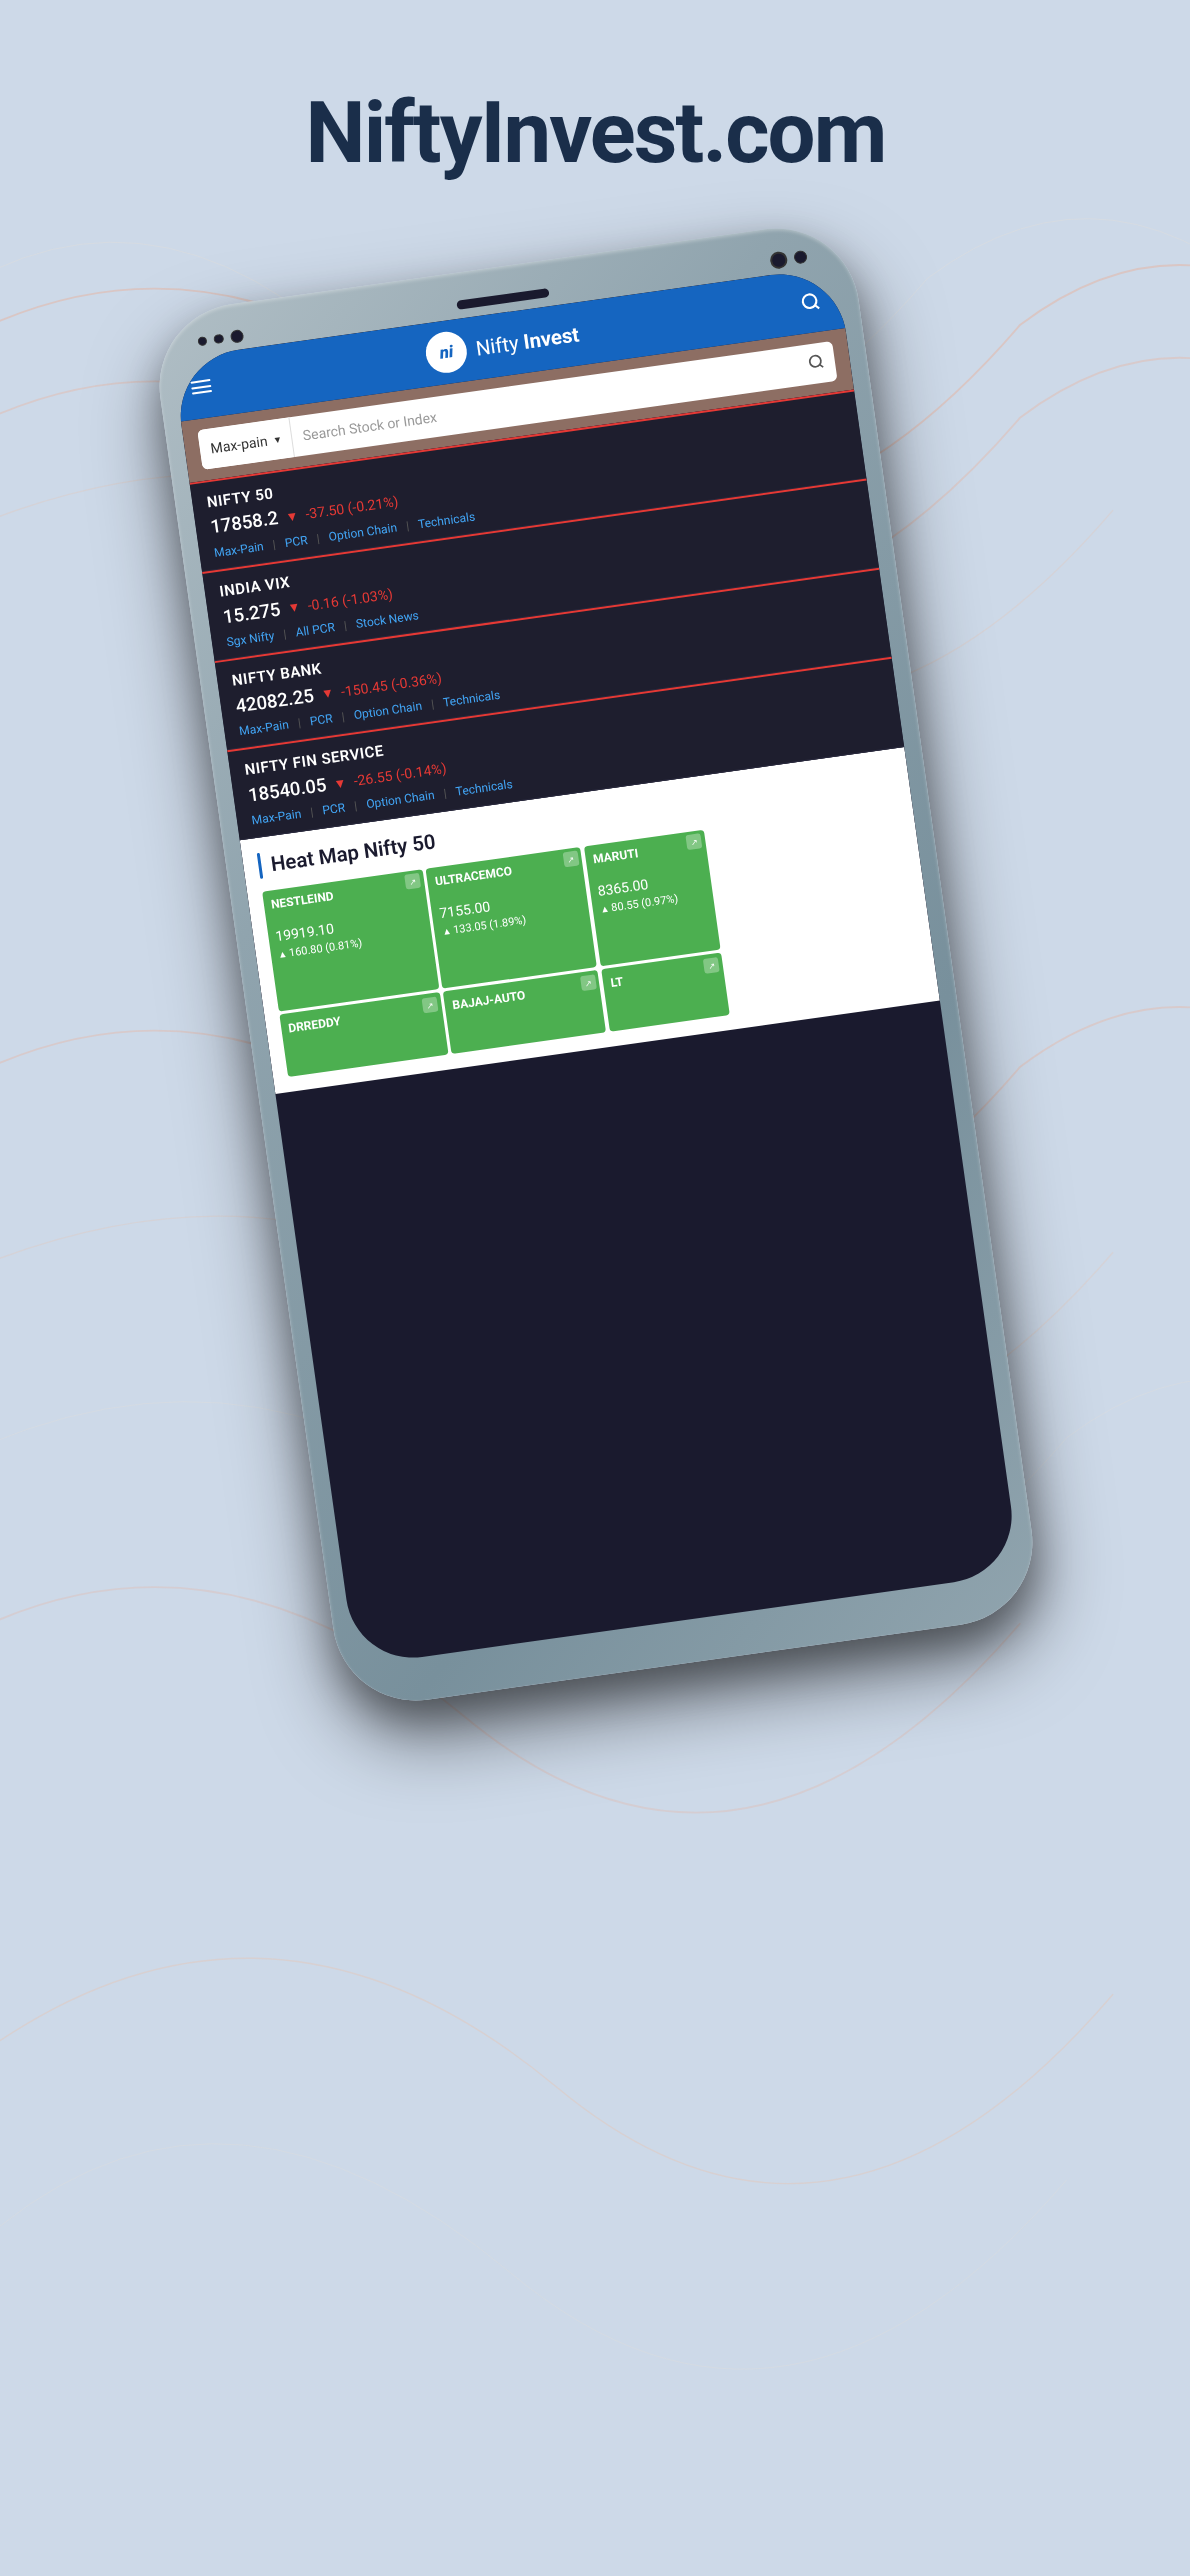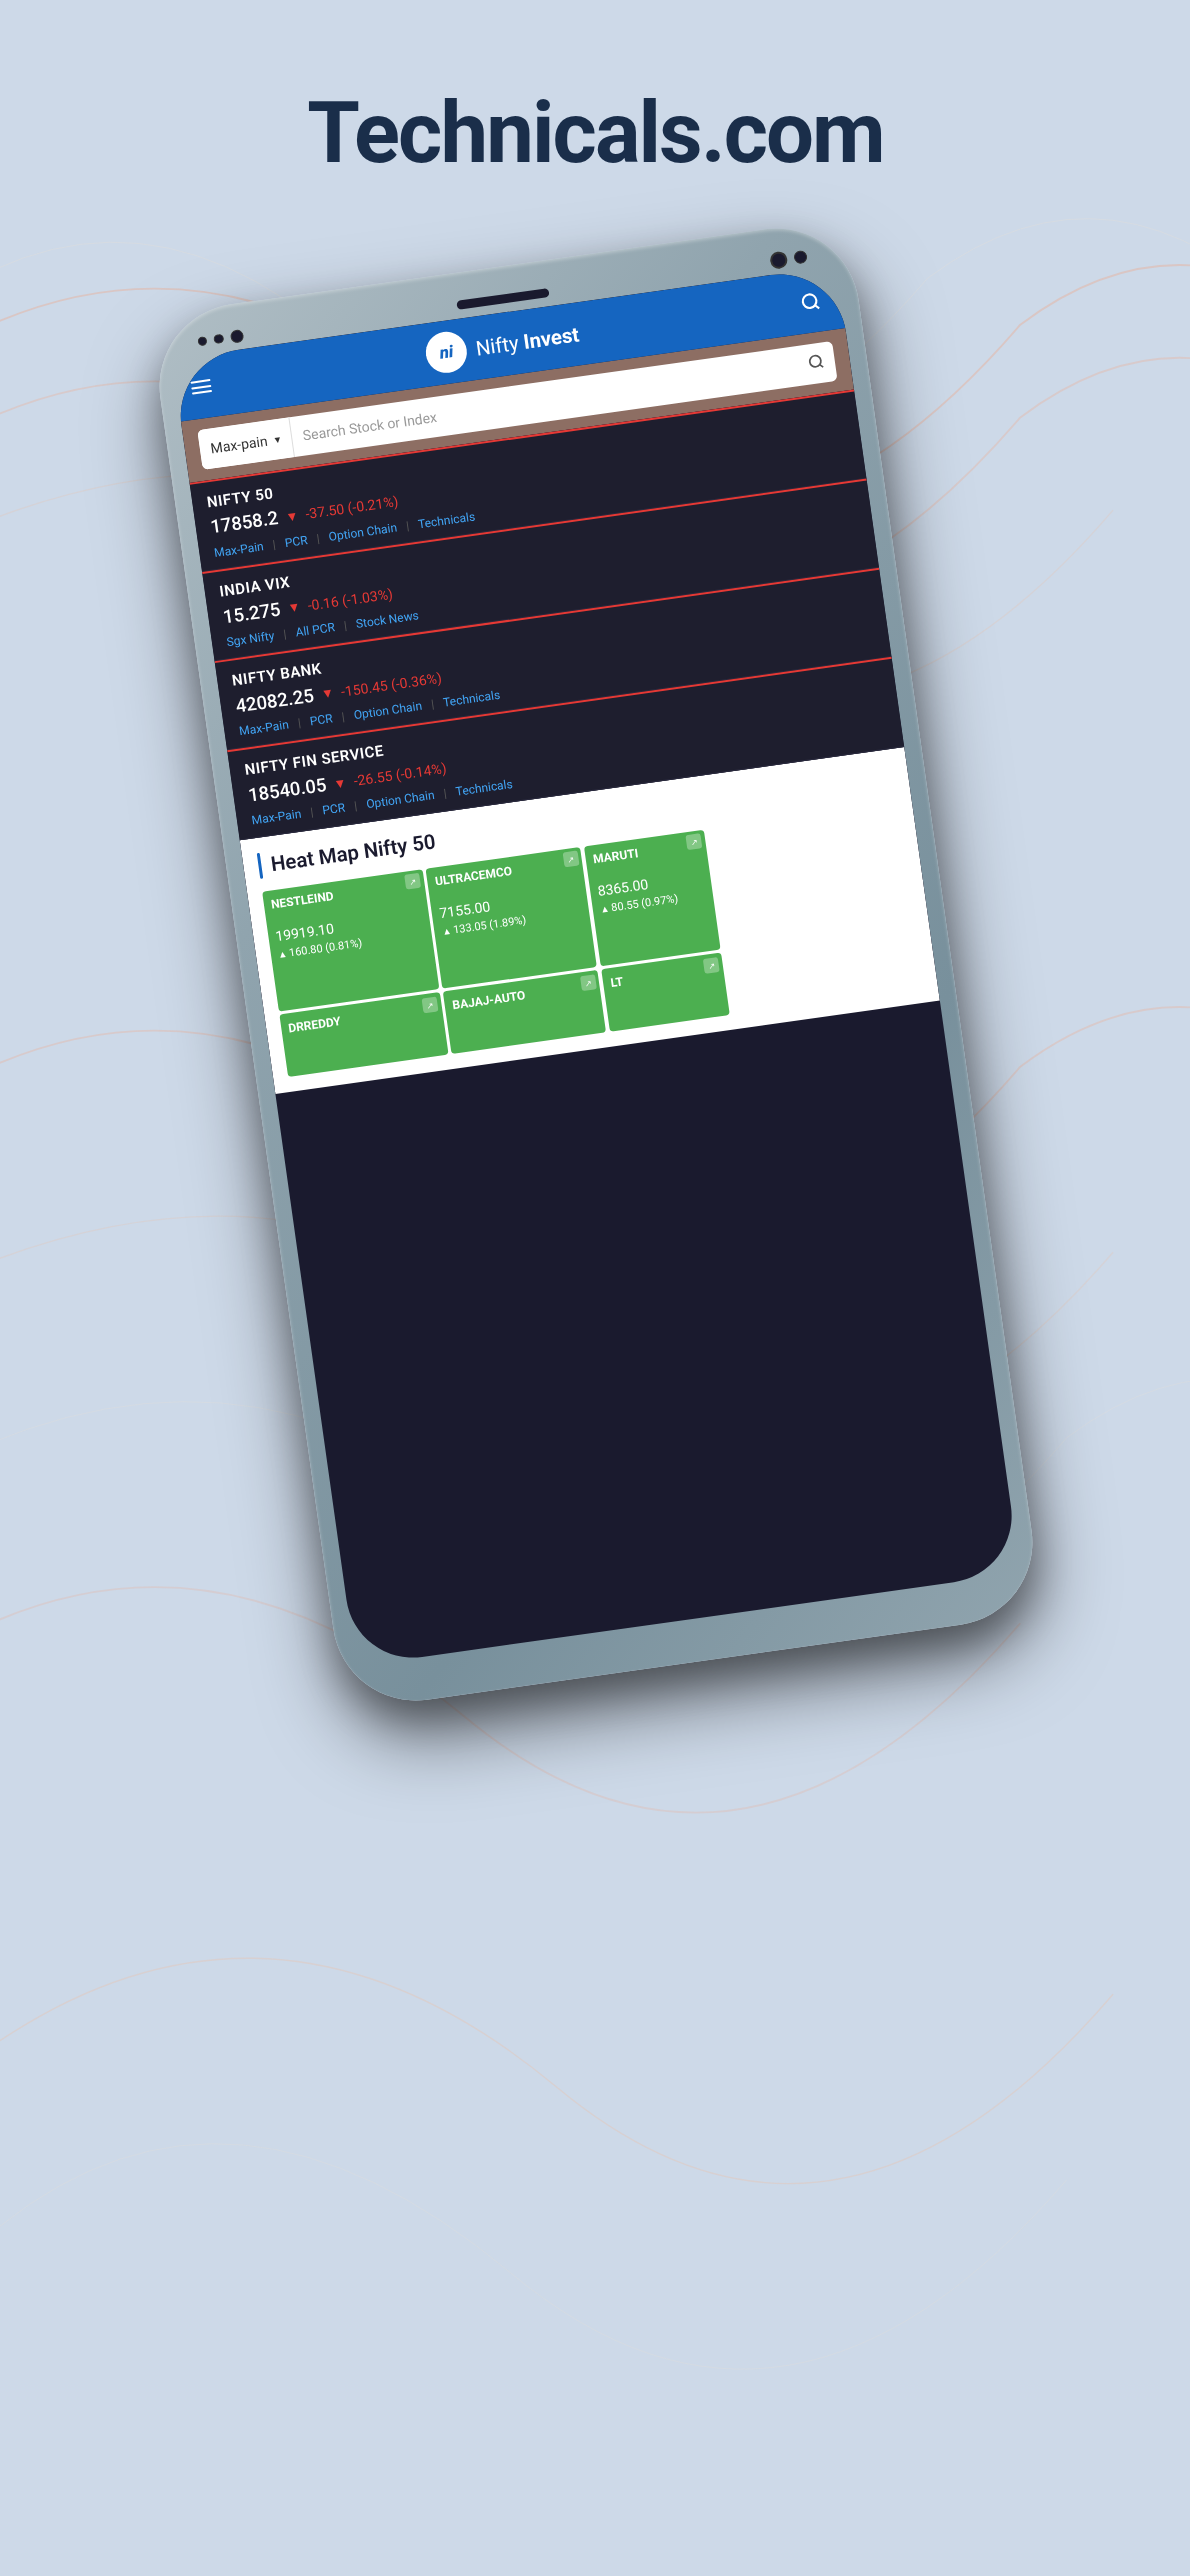--- a/index.html
+++ b/index.html
@@ -392,21 +392,21 @@
   <path d="M-100,600 Q300,400 600,650 Q900,900 1200,550" stroke="#e8c4b0" stroke-width="1.5" fill="none" opacity="0.3"></path>
   <path d="M-100,350 Q150,150 400,400 Q700,650 1000,300 Q1200,150 1400,350" stroke="#ddd" stroke-width="1" fill="none" opacity="0.6"></path>
   <path d="M-100,1200 Q200,1000 500,1250 Q800,1500 1100,1150 Q1300,1000 1500,1200" stroke="#e8b4a0" stroke-width="2" fill="none" opacity="0.4"></path>
   <path d="M-100,1400 Q300,1200 600,1450 Q900,1700 1200,1350" stroke="#e8c4b0" stroke-width="1.5" fill="none" opacity="0.3"></path>
   <path d="M-100,1600 Q250,1400 550,1650 Q850,1900 1150,1550 Q1350,1400 1550,1600" stroke="#ddd" stroke-width="1" fill="none" opacity="0.5"></path>
   <path d="M-100,1800 Q200,1600 500,1850 Q800,2100 1100,1750" stroke="#e8b4a0" stroke-width="2" fill="none" opacity="0.3"></path>
   <path d="M0,2200 Q300,2000 600,2250 Q900,2500 1200,2150" stroke="#e8c4b0" stroke-width="1.5" fill="none" opacity="0.4"></path>
   <path d="M0,2400 Q250,2200 550,2450 Q850,2700 1150,2350" stroke="#ddd" stroke-width="1" fill="none" opacity="0.5"></path>
 </svg>
 
-<h1 class="site-title">Technicals.com</h1>
+<h1 class="site-title">NiftyInvest.com</h1>
 
 <div class="phone-container">
   <div class="phone-shell">
 
     <div class="phone-top-bar">
       <div class="phone-cameras-left">
         <div class="camera-dot small"></div>
         <div class="camera-dot small"></div>
         <div class="camera-dot"></div>
       </div>

